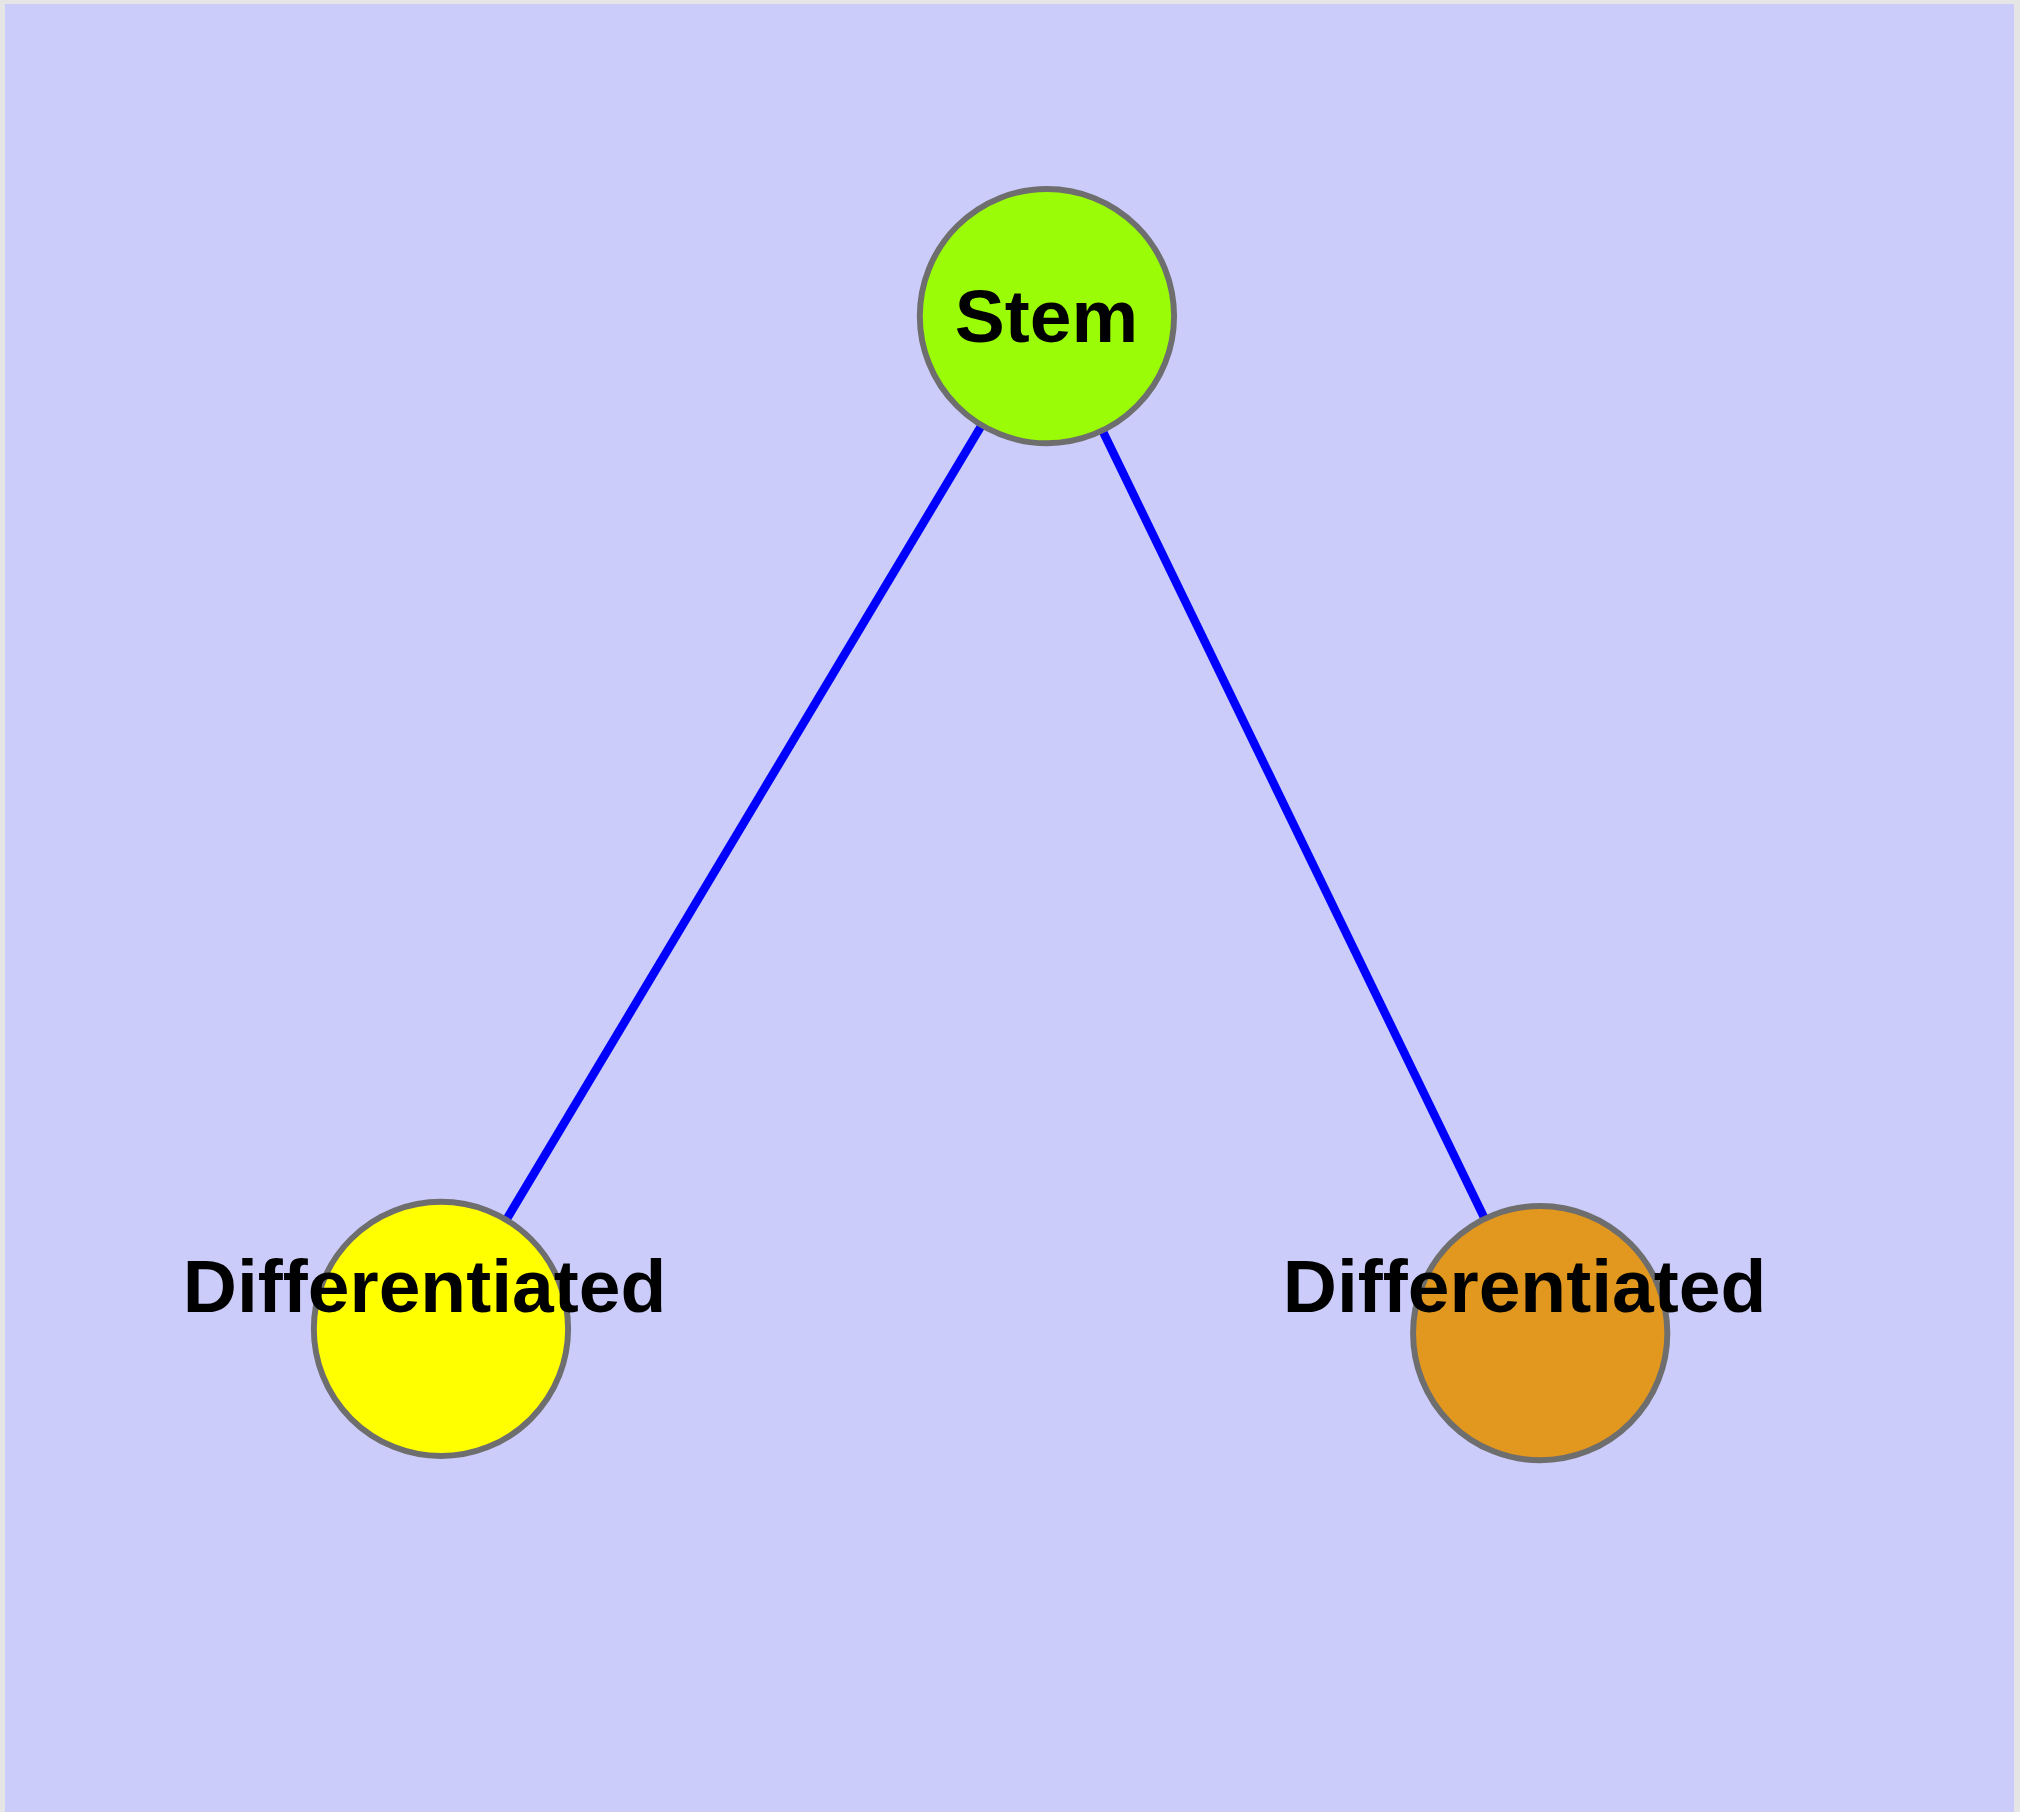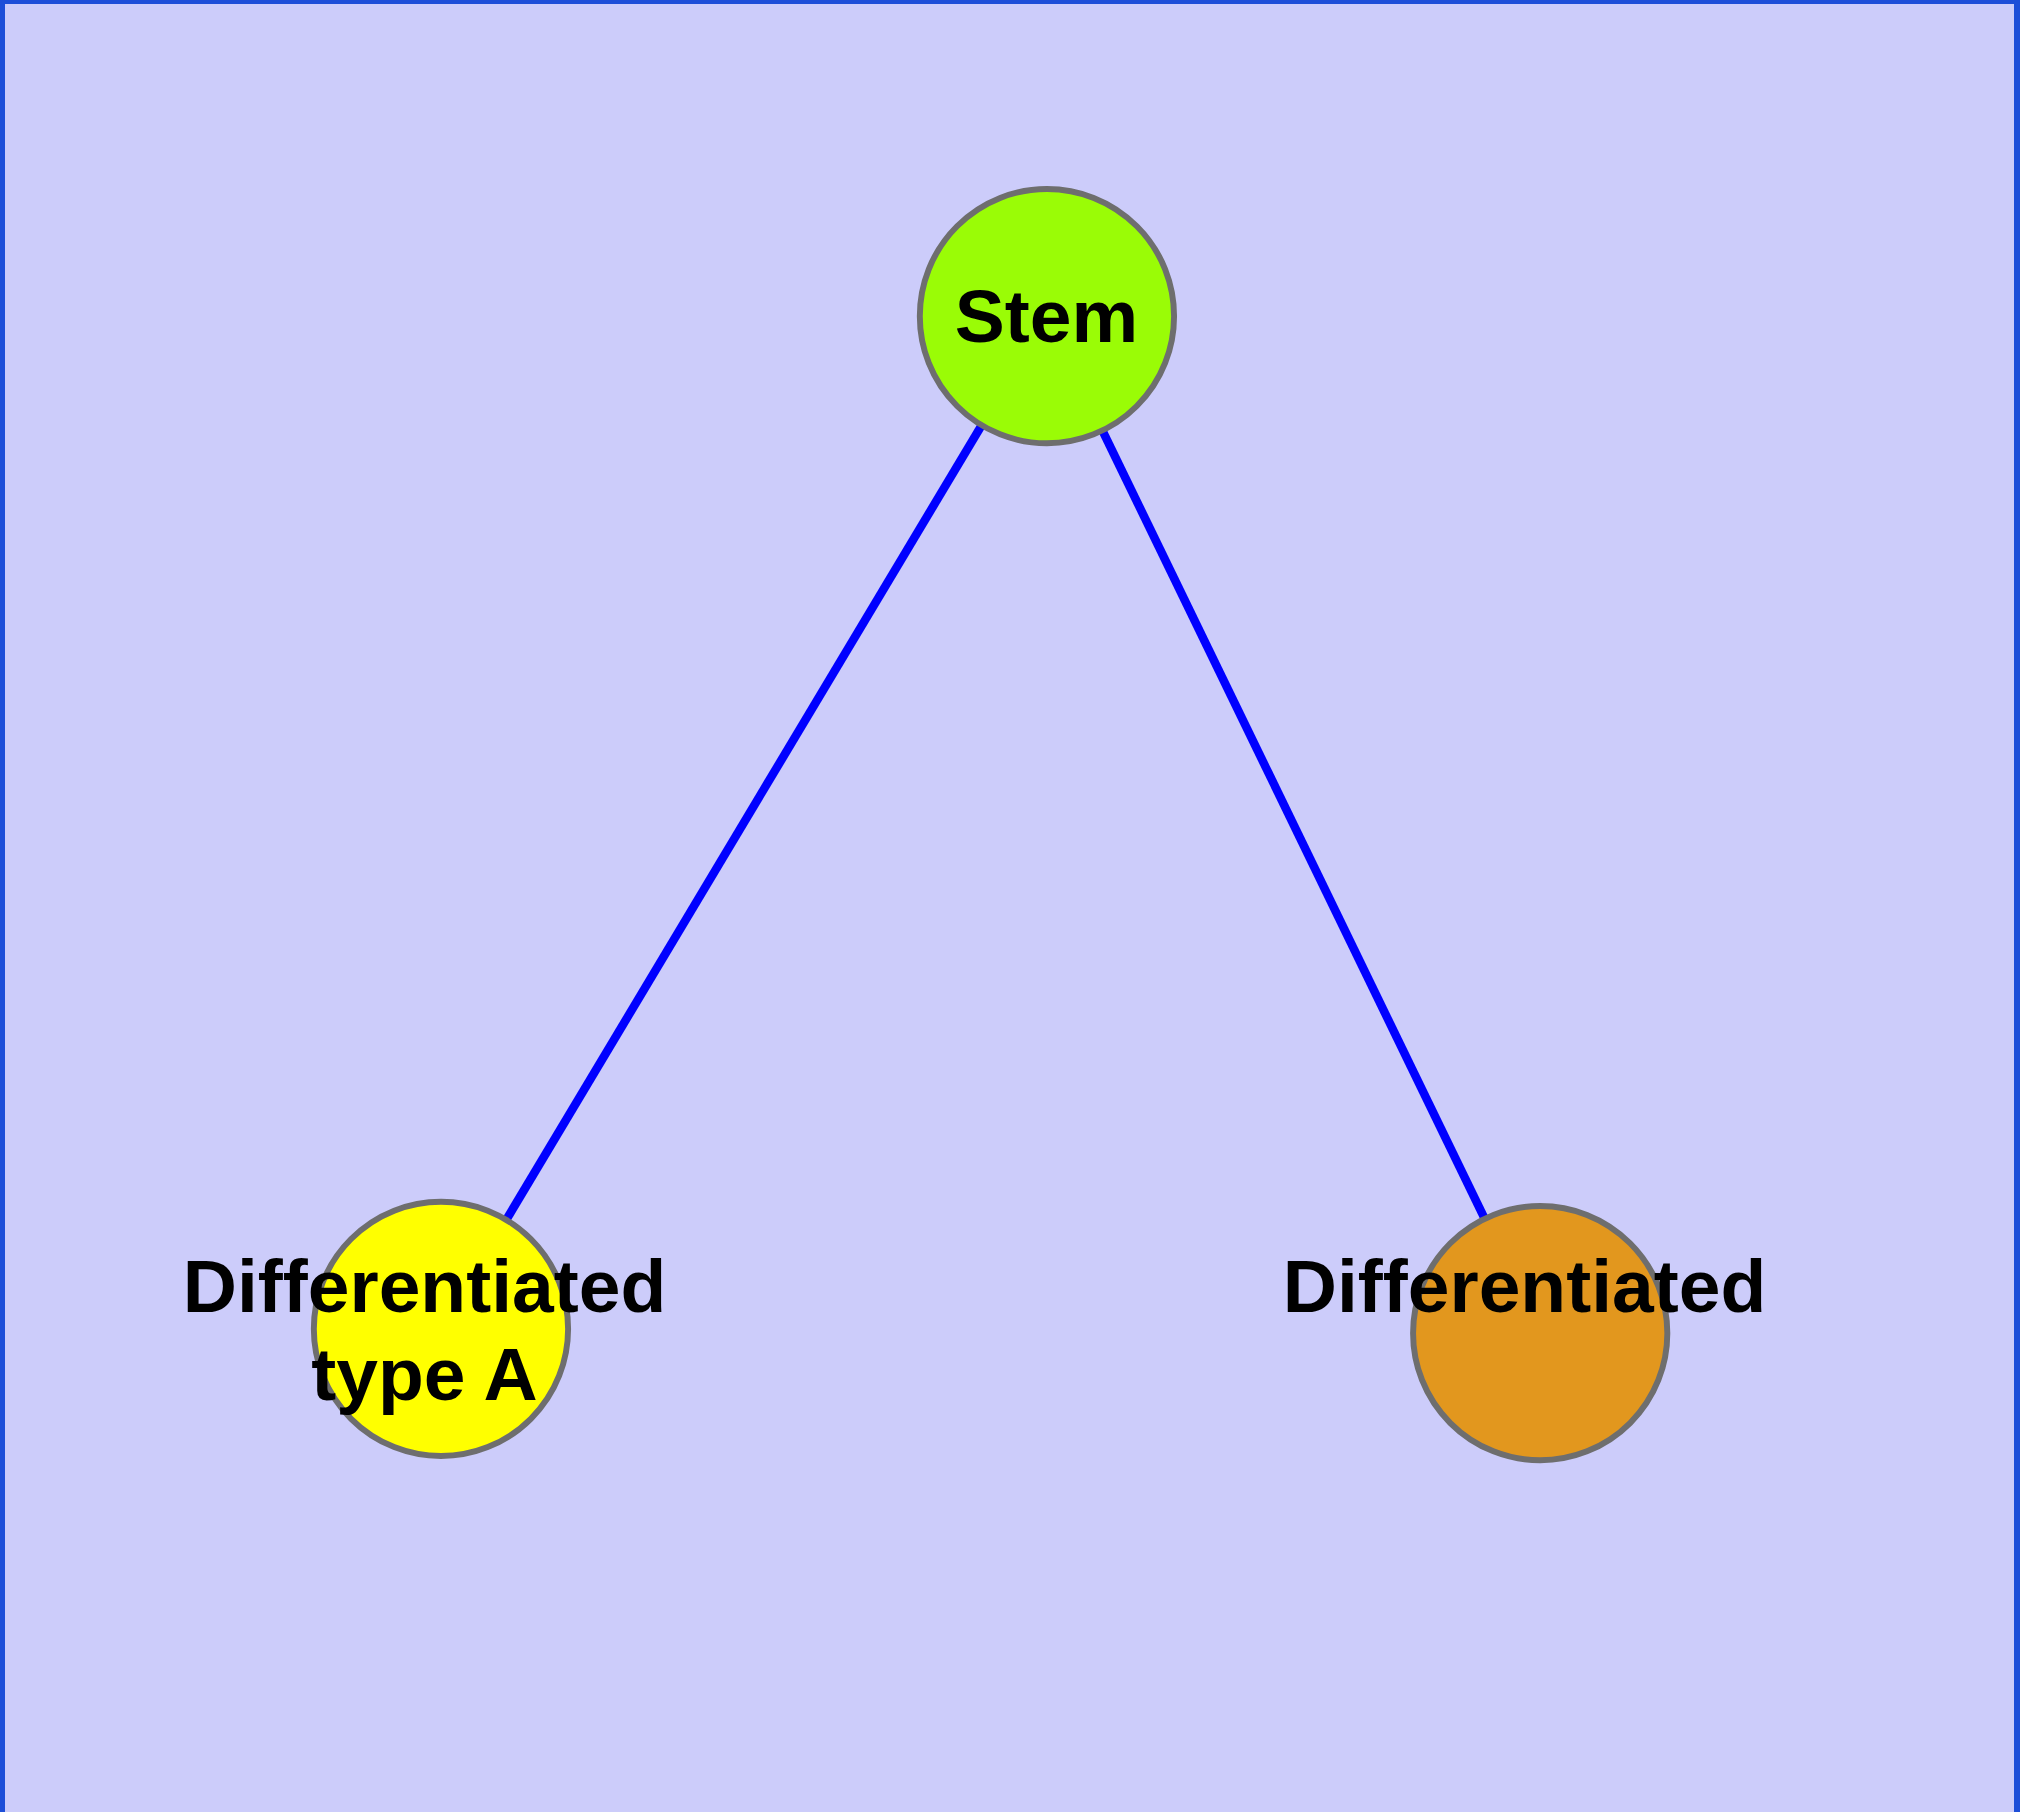--- a/index.html
+++ b/index.html
@@ -5,21 +5,21 @@
 <style>
   html, body {
     margin: 0;
     padding: 0;
     background: #ffffff;
   }
   #canvas {
     position: relative;
     width: 2021px;
     height: 1812px;
-    background: #1d4ed8;
+    background: #e5e5e5;
     overflow: hidden;
     font-family: "Liberation Sans", sans-serif;
   }
   #plot-area {
     position: absolute;
     left: 5.1px;
     top: 4.2px;
     width: 2009px;
     height: 1808px;
     background: #ccccfa;
@@ -75,21 +75,20 @@
       <circle class="node-circle" cx="1817" cy="1573" r="150" fill="#e2971e" stroke="#6e6e6e"></circle>
     </g>
   </svg>
 
   <div class="node-label" style="left:792px; top:272px; width:509px; line-height:88px;">
     <span>Stem</span>
   </div>
 
   <div class="node-label" style="left:170px; top:1242px; width:509px;">
     <div>Differentiated</div>
-    <div>type A</div>
   </div>
 
   <div class="node-label" style="left:1270px; top:1242px; width:509px;">
     <div>Differentiated</div>
   </div>
 
 </div>
 
 
 </body></html>

